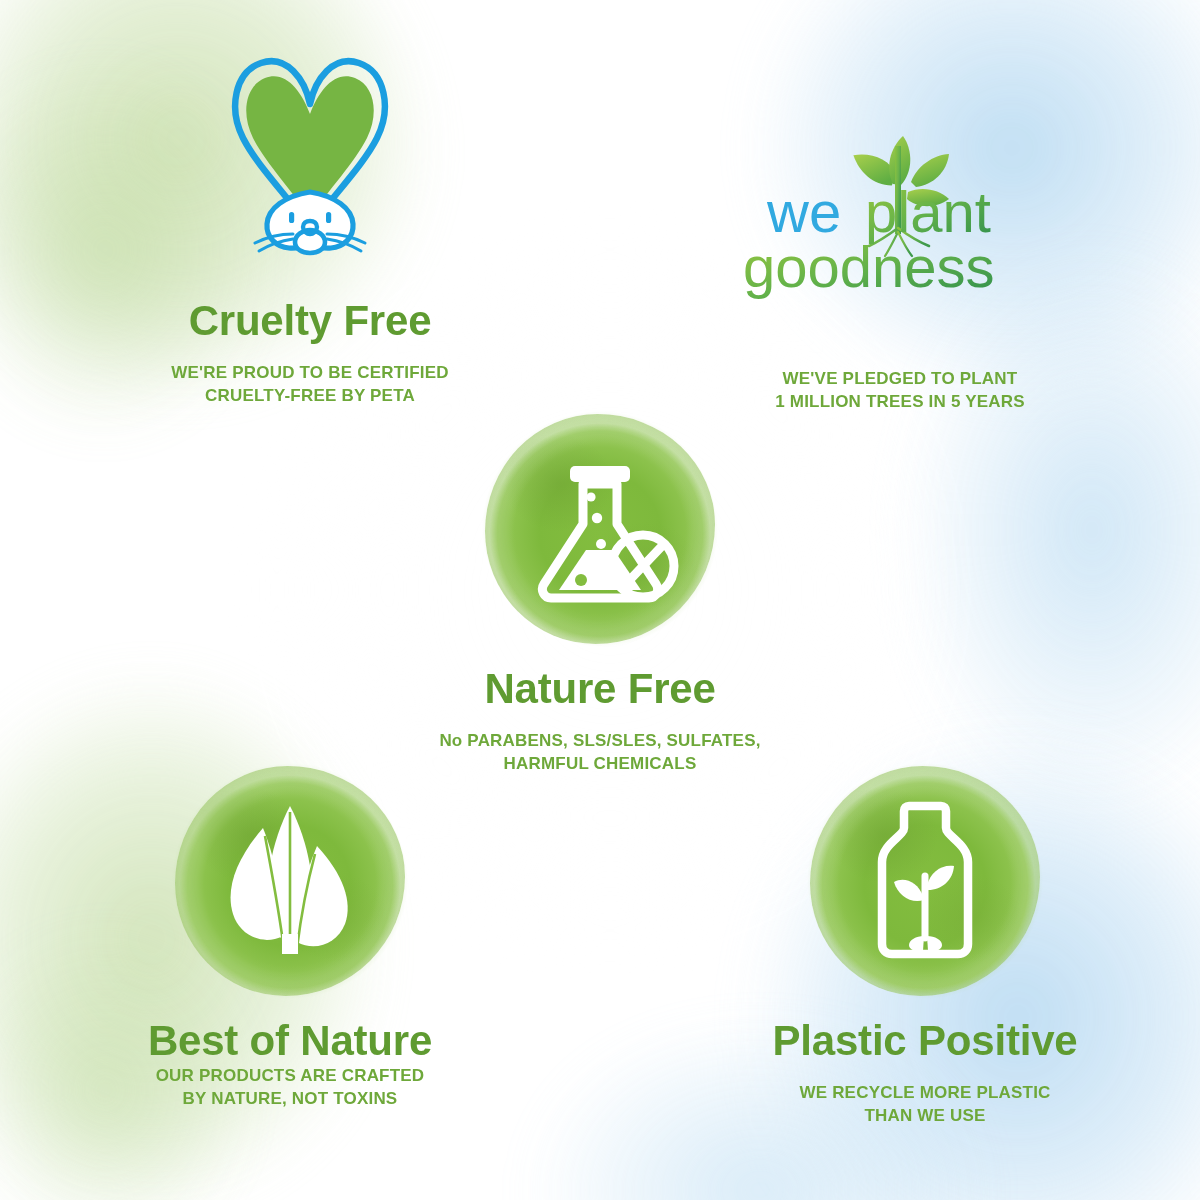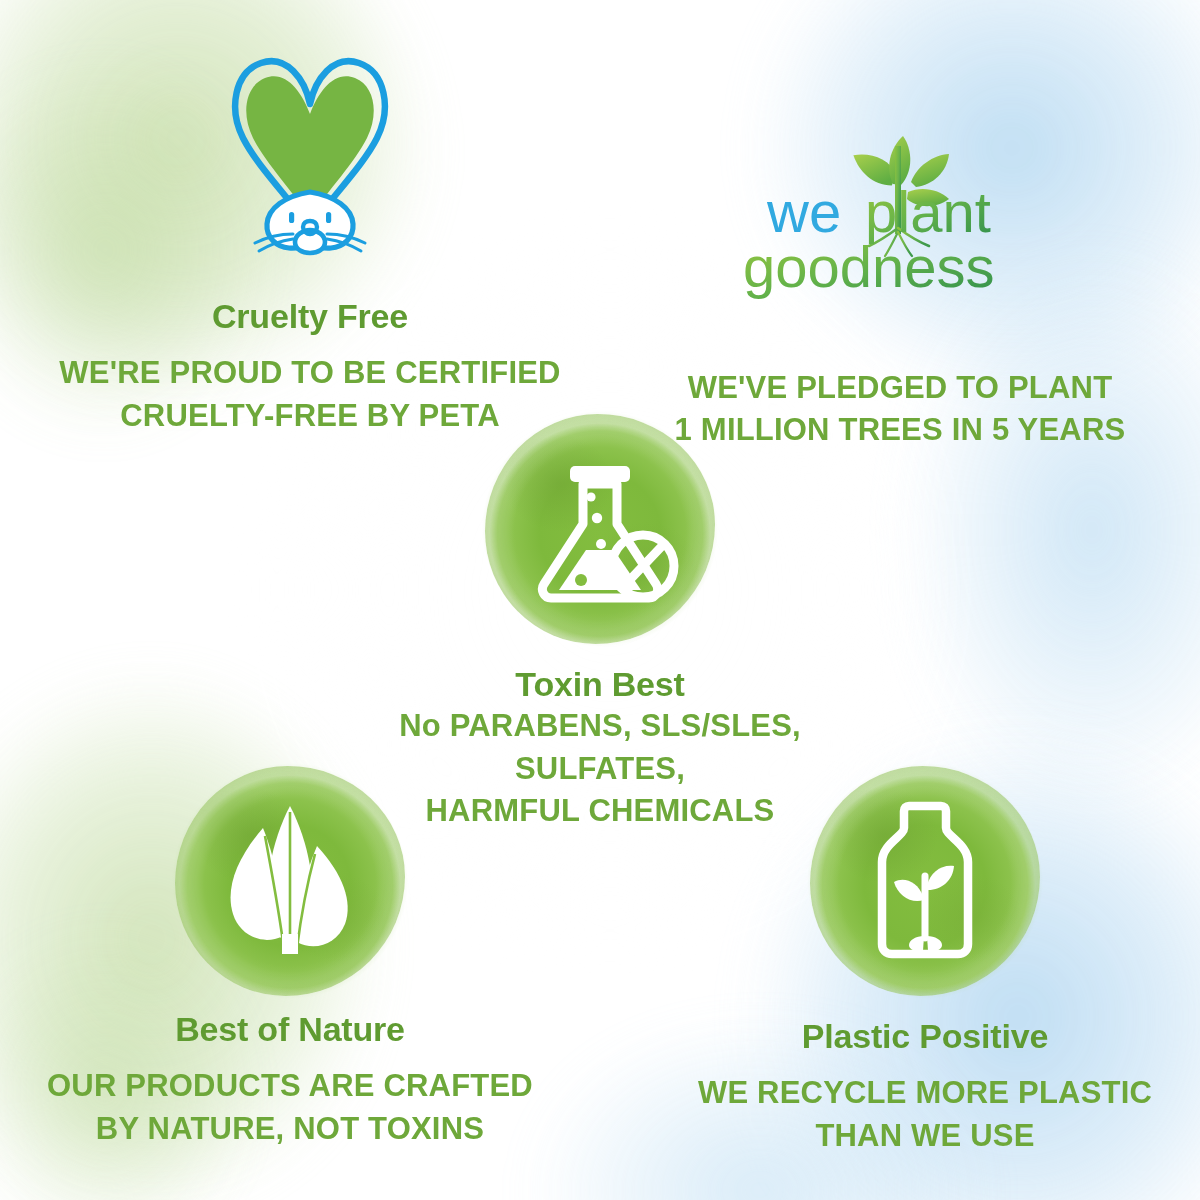--- a/index.html
+++ b/index.html
@@ -86,30 +86,30 @@
     filter: blur(34px);
   }
 
   
   .badge {
     position: absolute;
     text-align: center;
   }
   .badge-title {
     color: #5f9b31;
-    font-size: 34px;
+    font-size: 42px;
     font-weight: bold;
     letter-spacing: -0.2px;
     line-height: 1.1;
     margin: 0;
     white-space: nowrap;
   }
   .badge-desc {
     color: #6ea83a;
-    font-size: 31px;
+    font-size: 17px;
     font-weight: bold;
     line-height: 1.36;
     letter-spacing: 0.2px;
     margin: 0;
     white-space: pre-line;
   }
 
   
   .circle-icon {
     position: relative;
@@ -252,22 +252,22 @@
         <circle cx="106" cy="83" r="4.6" fill="#ffffff"></circle>
         <circle cx="112" cy="104" r="5.2" fill="#ffffff"></circle>
         <circle cx="116" cy="130" r="5" fill="#ffffff"></circle>
         <circle cx="96" cy="166" r="6" fill="#83bd3f"></circle>
 
         <circle cx="158" cy="152" r="31" fill="none" stroke="#ffffff" stroke-width="9"></circle>
         <line x1="139" y1="172" x2="177" y2="132" stroke="#ffffff" stroke-width="9" stroke-linecap="round"></line>
       </svg>
     </div>
 
-    <h2 class="badge-title" style="margin-top:22px;">Toxin Best</h2>
-    <p class="badge-desc" style="margin-top:2px;">No PARABENS, SLS/SLES, SULFATES,
+    <h2 class="badge-title" style="margin-top:22px;">Nature Free</h2>
+    <p class="badge-desc" style="margin-top:17px;">No PARABENS, SLS/SLES, SULFATES,
 HARMFUL CHEMICALS</p>
   </div>
 
   <div class="badge" style="left:10px; top:766px; width:560px;">
 
     <div class="circle-icon">
       <div class="blob"></div>
       <svg viewBox="0 0 230 230">
 
         <path d="M88 62 C 62 92, 50 122, 58 148 C 65 170, 88 180, 108 170 C 108 140, 102 96, 88 62 Z" fill="#ffffff"></path>
@@ -279,22 +279,22 @@
         <path d="M115 46 L115 178" stroke="#83bd3f" stroke-width="2.6" fill="none"></path>
 
         <path d="M90 70 C 96 102, 103 140, 108 176" stroke="#83bd3f" stroke-width="2.6" fill="none"></path>
 
         <path d="M140 88 C 132 118, 126 150, 122 182" stroke="#83bd3f" stroke-width="2.6" fill="none"></path>
 
         <path d="M107 168 L107 188 L123 188 L123 168 Z" fill="#ffffff"></path>
       </svg>
     </div>
 
-    <h2 class="badge-title" style="margin-top:15px;">Best of Nature</h2>
-    <p class="badge-desc" style="margin-top:17px;">OUR PRODUCTS ARE CRAFTED
+    <h2 class="badge-title" style="margin-top:22px;">Best of Nature</h2>
+    <p class="badge-desc" style="">OUR PRODUCTS ARE CRAFTED
 BY NATURE, NOT TOXINS</p>
   </div>
 
   <div class="badge" style="left:665px; top:766px; width:520px;">
 
     <div class="circle-icon">
       <div class="blob"></div>
       <svg viewBox="0 0 230 230">
 
         <path d="M99 40 L131 40 C 134 40, 136 42, 136 45 L136 62 C 136 70, 158 78, 158 96 L158 178 C 158 184, 154 188, 148 188 L82 188 C 76 188, 72 184, 72 178 L72 96 C 72 78, 94 70, 94 62 L94 45 C 94 42, 96 40, 99 40 Z" fill="none" stroke="#ffffff" stroke-width="8.5" stroke-linejoin="round"></path>

